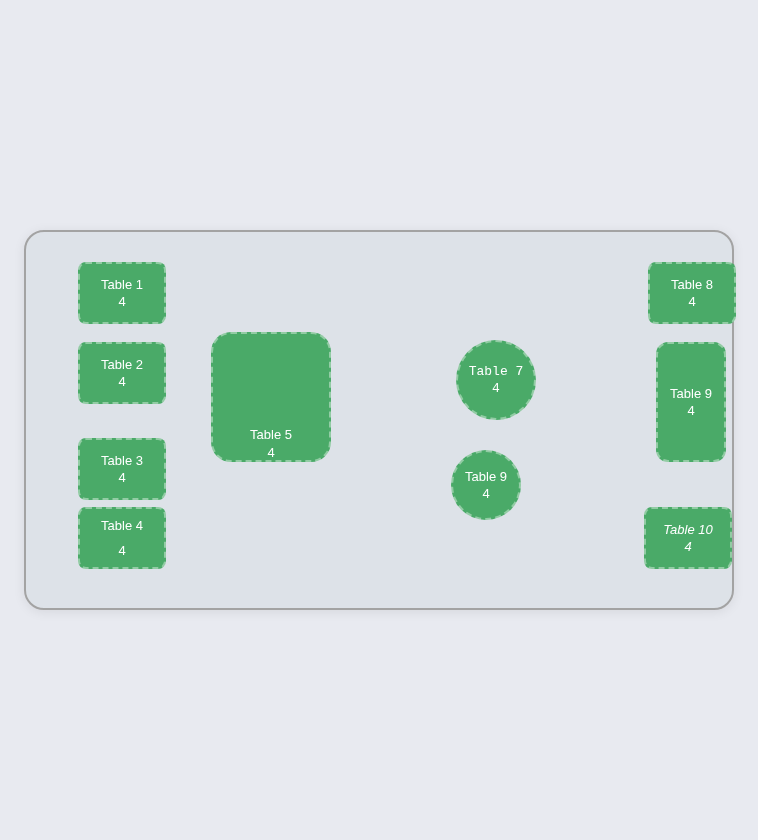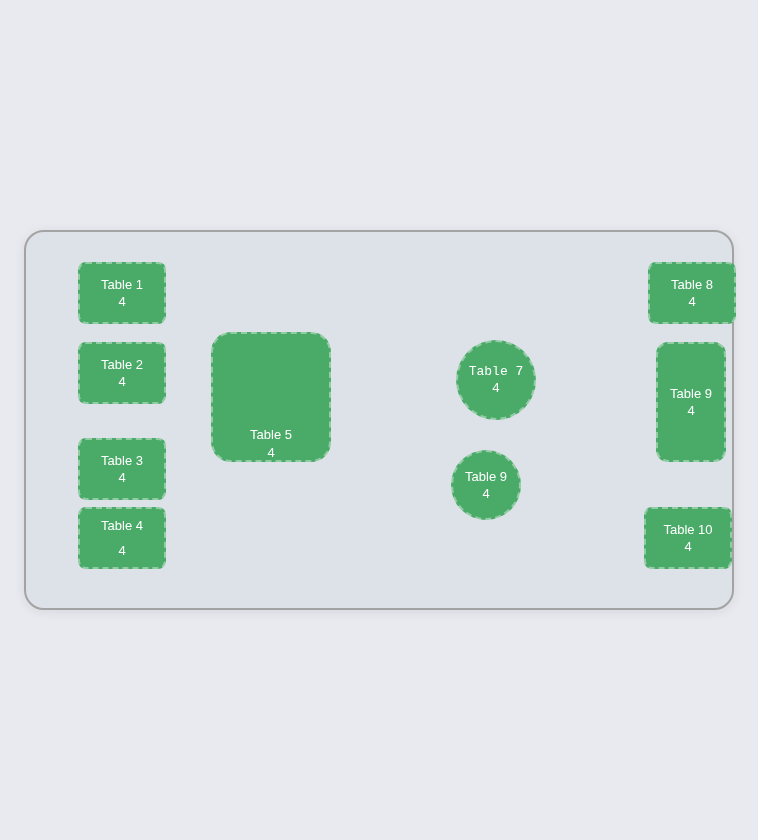--- a/index.html
+++ b/index.html
@@ -92,21 +92,21 @@
     #t3 { top: 206px; left: 52px; }
     #t4 { top: 275px; left: 52px; gap: 8px; }
 
     #t5 { top: 100px; left: 185px; justify-content: flex-end; }
 
     #t6 { top: 218px; left: 425px; }
     #t7 { top: 108px; left: 430px; font-family: Liberation Mono, monospace; }
 
     #t8 { top: 30px; left: 622px; }
     #t9 { top: 110px; left: 630px; width: 70px; height: 120px; }
-    #t10 { top: 275px; left: 618px; }
+    #t10 { top: 275px; left: 618px; font-style: italic; }
   </style>
 </head>
 <body>
 
 <div class="room-container">
 <div id="t1" class="table-item table-rect">
       <span class="table-name">Table 1</span>
       <span class="table-seats">4</span>
     </div>
     <div id="t2" class="table-item table-rect">

